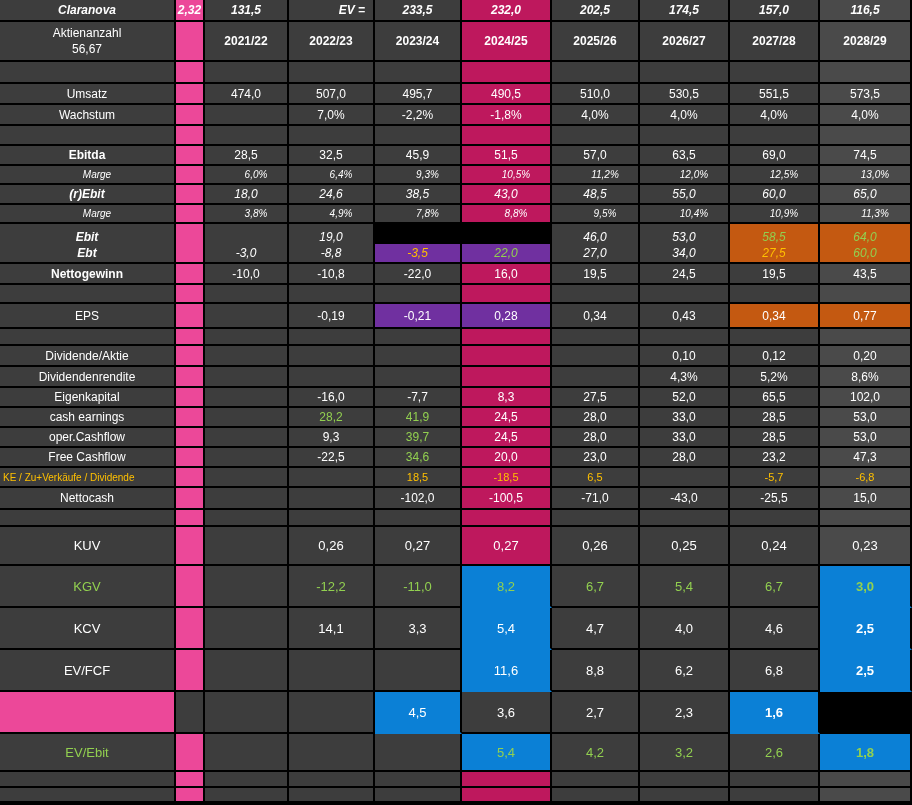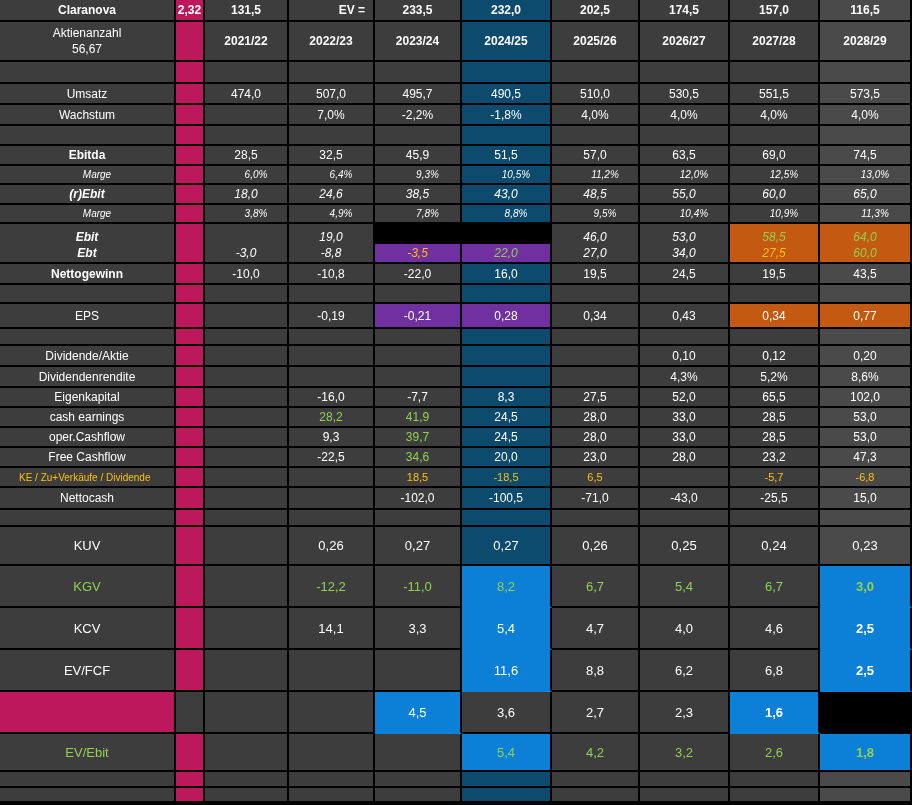--- a/index.html
+++ b/index.html
@@ -10,46 +10,46 @@
   .cell {
     height:100%;
     background:#3d3d3d;
     color:#fff;
     font-size:12px;
     border-right:2px solid #000;
     border-bottom:2px solid #000;
     display:flex; align-items:center; justify-content:center;
     overflow:hidden; white-space:nowrap;
   }
-  .c1 { background:#be185d; }
-  .c5 { background:#0c4a6e; }
+  .c1 { background:#ec4899; }
+  .c5 { background:#be185d; }
   .c9 { background:#4a4a4a; }
   .bg-purple { background:#7030a0; }
   .bg-orange { background:#c45911; }
   .bg-blue   { background:#0b80d6; }
   .bg-purple.cont { border-bottom-color:#7030a0;margin-top:25px; }
   .bg-orange.cont { border-bottom-color:#c45911; }
   .bg-blue.cont   { border-bottom-color:#0b80d6; }
   .bold { font-weight:700; }
   .reg { font-weight:400; }
   .italic { font-style:italic; }
   .fs13 { font-size:13px; }
   .fs11 { font-size:11px; }
   .small { font-size:10px;padding-left:20px; }
   .green { color:#92d050; }
   .amber { color:#ffc000; }
-  .left { justify-content:flex-start; padding-left:19px; text-align:left; }
+  .left { justify-content:flex-start; padding-left:3px; text-align:left; }
   .right { justify-content:flex-end; padding-right:8px; }
   .multiline { white-space:pre-line; text-align:center; line-height:1.35; }
 </style>
 </head>
 <body>
 
 <div id="sheet">
-    <div class="row" style="height: 22px;">
+    <div class="row" style="height: 22px; font-style: italic;">
       <div class="cell c0 bold">Claranova</div>
       <div class="cell c1 bold">2,32</div>
       <div class="cell c2 bold">131,5</div>
       <div class="cell c3 bold right">EV =</div>
       <div class="cell c4 bold">233,5</div>
       <div class="cell c5 bold">232,0</div>
       <div class="cell c6 bold">202,5</div>
       <div class="cell c7 bold">174,5</div>
       <div class="cell c8 bold">157,0</div>
       <div class="cell c9 bold">116,5</div>

